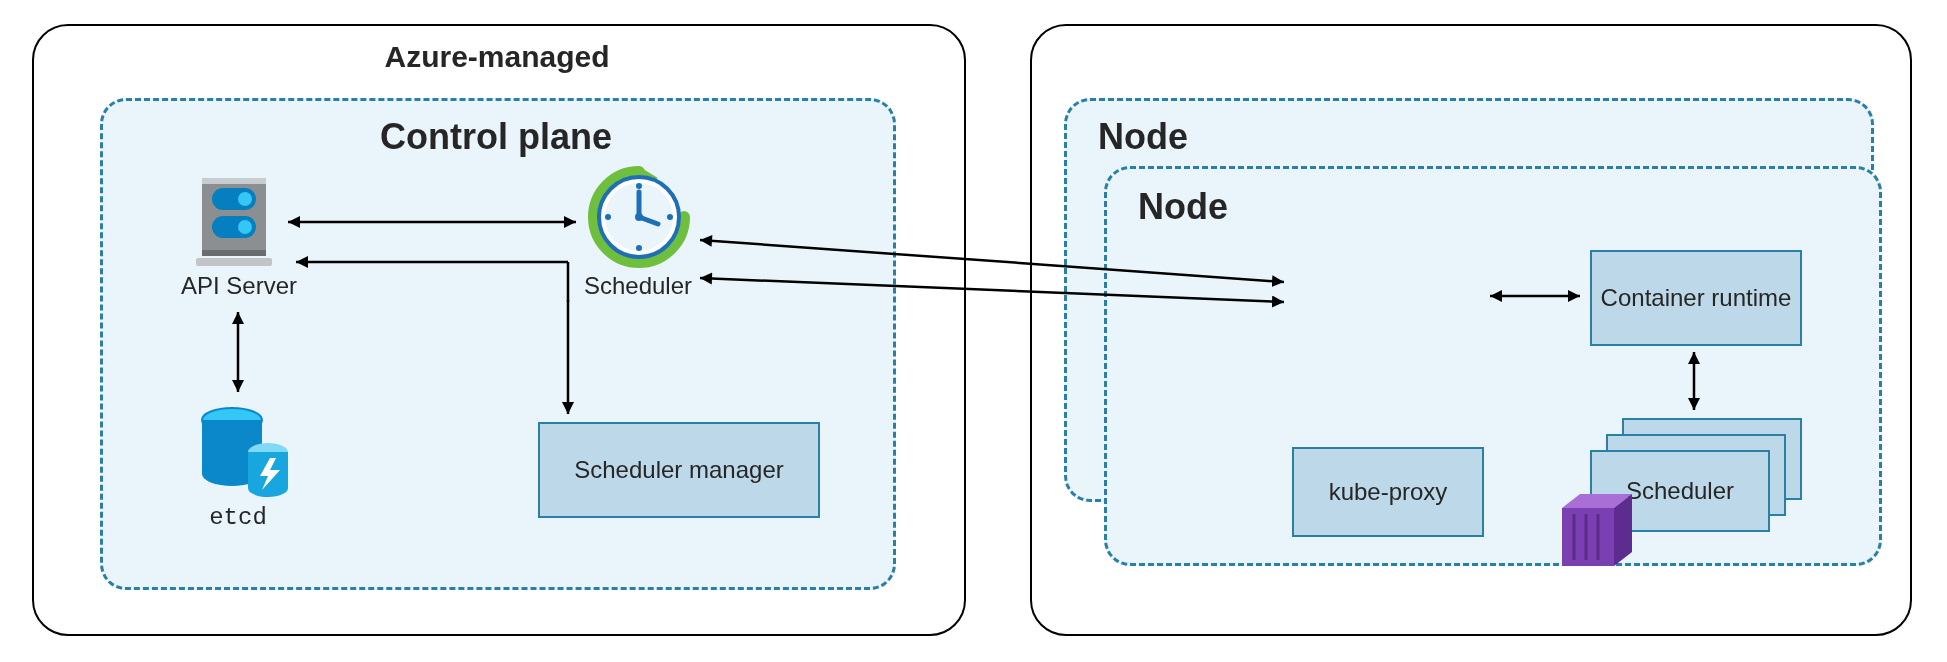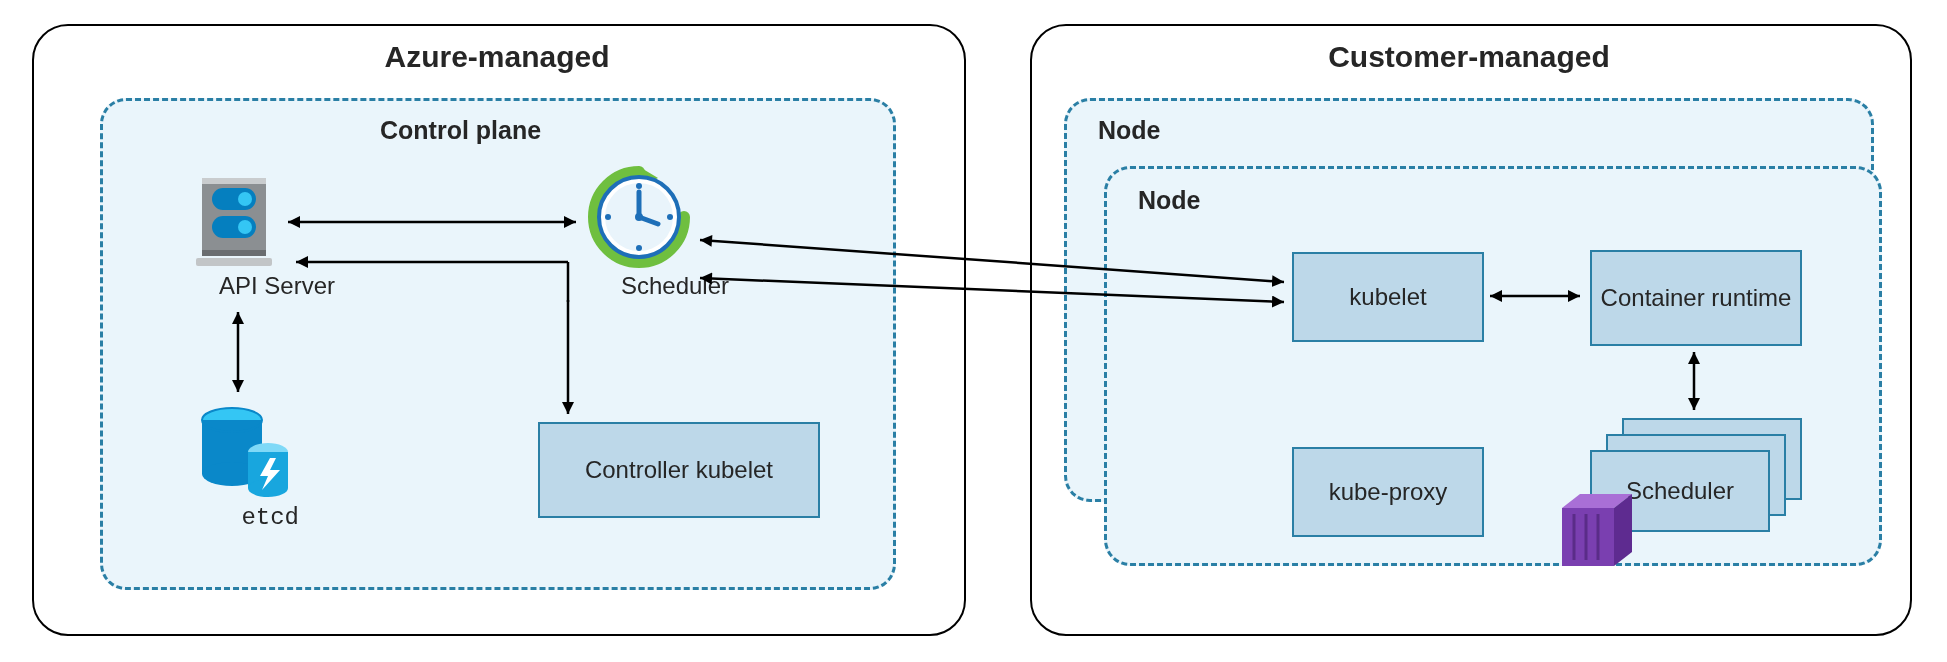--- a/index.html
+++ b/index.html
@@ -34,52 +34,50 @@
 
   .dashed-panel {
     position: absolute;
     border: 3px dashed #2a7fa5;
     border-radius: 26px;
     background: #eaf5fb;
   }
   .dashed-title {
     position: absolute;
     font-weight: 700;
-    font-size: 25px;
+    font-size: 36px;
   }
 
   .box {
     position: absolute;
     border: 2px solid #2a7fa5;
     background: #bdd8e9;
     display: flex;
     align-items: center;
     justify-content: center;
     font-size: 24px;
     text-align: center;
     line-height: 1.2;
   }
 
   .label {
     position: absolute;
     font-size: 24px;
-    text-align: right;
-    margin-left: 31px;
+    text-align: center;
   }
 </style>
 </head>
 <body>
 
 <div class="canvas">
 
   <div class="outer-panel" style="left:32px; top:24px; width:930px; height:608px;"></div>
   <div class="outer-title" style="left:32px; top:40px; width:930px;">Azure-managed</div>
 
   <div class="outer-panel" style="left:1030px; top:24px; width:878px; height:608px;"></div>
-  <div class="outer-title" style="left:1030px; top:40px; width:878px;">Customer-managed</div>
 
   <div class="dashed-panel" style="left:100px; top:98px; width:790px; height:486px;"></div>
   <div class="dashed-title" style="left:380px; top:116px;">Control plane</div>
 
   <div class="dashed-panel" style="left:1064px; top:98px; width:804px; height:398px;"></div>
   <div class="dashed-title" style="left:1098px; top:116px;">Node</div>
 
   <div class="dashed-panel" style="left:1104px; top:166px; width:772px; height:394px;"></div>
   <div class="dashed-title" style="left:1138px; top:186px;">Node</div>
 
@@ -137,26 +135,23 @@
       <ellipse cx="70" cy="52" rx="20" ry="9" fill="#7fd9f7"></ellipse>
       <rect x="50" y="52" width="40" height="36" fill="#18a6de"></rect>
       <ellipse cx="70" cy="88" rx="20" ry="9" fill="#18a6de"></ellipse>
 
       <polygon points="72,58 62,76 70,76 64,90 82,70 72,70 78,58" fill="#fff"></polygon>
     </svg>
   </div>
   <div class="label" style="left:208px; top:504px; width:60px;font-family:Liberation Mono, monospace;">etcd</div>
 
   <div class="box" style="left:538px; top:422px; width:278px; height:92px;">
-    <span>Controller kubelet</span>
-  </div>
-
-  <div class="box" style="left:1292px; top:252px; width:188px; height:86px;">
-    <span>kubelet</span>
-  </div>
+    <span>Scheduler manager</span>
+  </div>
+
 
   <div class="box" style="left:1292px; top:422px; width:188px; height:86px;margin-top:25px;">
     <span>kube-proxy</span>
   </div>
 
   <div class="box" style="left:1590px; top:250px; width:208px; height:92px;">
     <span>Container runtime</span>
   </div>
 
   <div class="box" style="left:1622px; top:418px; width:176px; height:78px; background:#bdd8e9;"></div>

